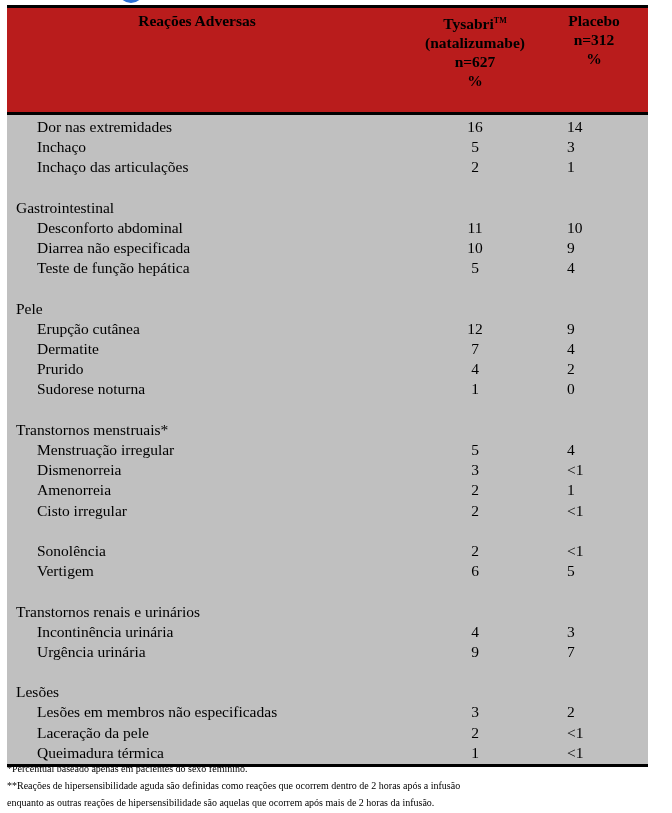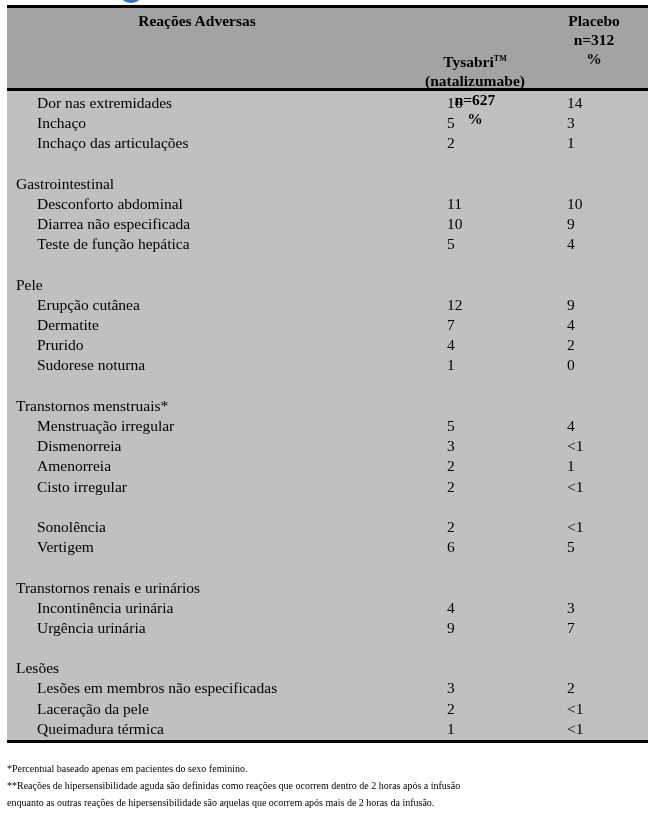--- a/index.html
+++ b/index.html
@@ -2,32 +2,32 @@
 <html><head>
 <meta charset="utf-8">
 <style>
   html, body { margin: 0; padding: 0; background: #ffffff; }
   body { width: 672px; height: 813px; position: relative; overflow: hidden;
          font-family: "Liberation Serif", "DejaVu Serif", serif; color: #000; }
   .logo-fragment { position: absolute; left: 118px; top: -10px; width: 26px; height: 13px;
          border-radius: 0 0 13px 13px; background: #2a6fd6; }
   .table-wrap { position: absolute; left: 7px; top: 5px; width: 641px; }
   .rule-top { height: 3px; background: #000; }
-  .header { position: relative; height: 80px; background: #a3a3a3; font-weight: bold; font-size: 15.5px; line-height: 19px; }
+  .header { position: relative; height: 104px; background: #b91c1c; font-weight: bold; font-size: 15.5px; line-height: 19px; }
   .h-col { position: absolute; top: 3px; text-align: center; }
   .h-col.name { left: 0; width: 380px; }
-  .h-col.tys { left: 400px; width: 136px; margin-top: 38px; }
+  .h-col.tys { left: 400px; width: 136px; }
   .h-col.pla { left: 542px; width: 90px; }
   .tm { font-size: 8px; vertical-align: super; font-weight: bold; }
   .rule-mid { height: 3px; background: #000; }
   .body { background: #c0c0c0; padding-top: 2px; padding-bottom: 1px; font-size: 15.5px; }
   .row { position: relative; height: 20.2px; line-height: 20.2px; white-space: nowrap; }
   .row .label { position: absolute; left: 9px; }
   .row.item .label { left: 30px; }
-  .row .v1 { position: absolute; left: 440px; width: 56px; text-align: left; }
+  .row .v1 { position: absolute; left: 440px; width: 56px; text-align: center; }
   .row .v2 { position: absolute; left: 560px; width: 56px; text-align: left; }
   .rule-bot { height: 3px; background: #000; }
   .footnotes { position: absolute; left: 7px; top: 760px; width: 665px; font-size: 10px; line-height: 17px; white-space: nowrap; }
 </style>
 </head>
 <body>
 
 <div class="logo-fragment"></div>
 
 <div class="table-wrap">

